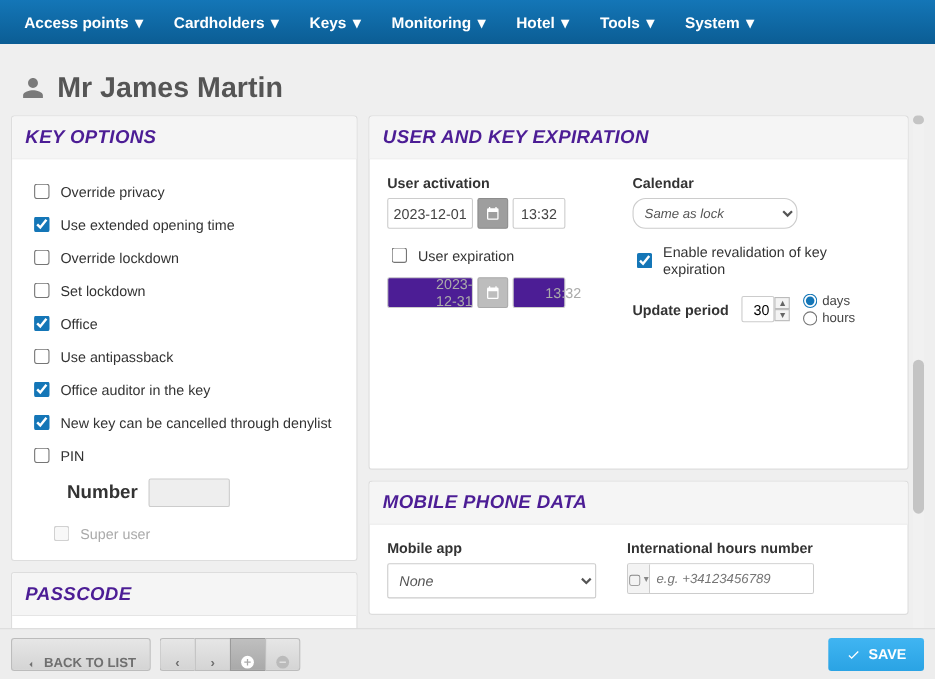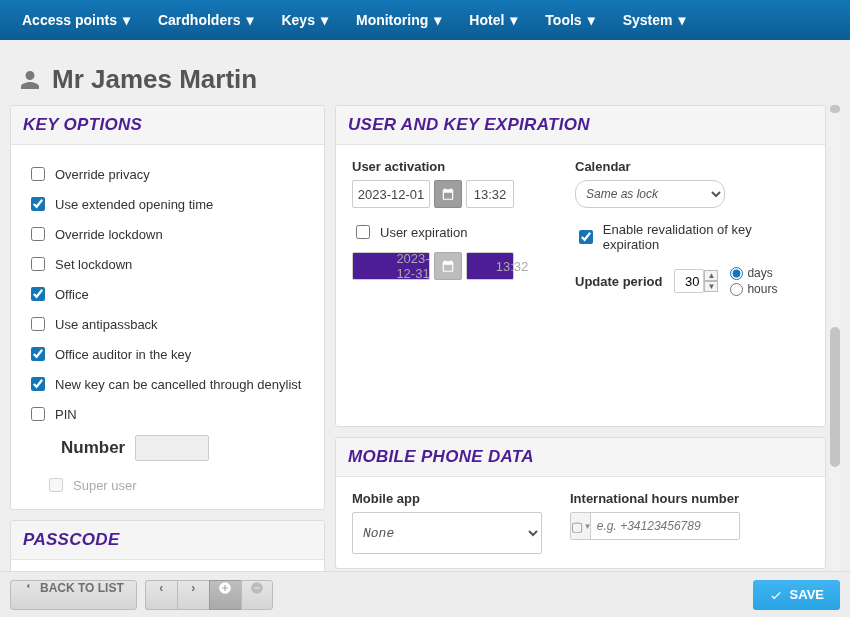--- a/index.html
+++ b/index.html
@@ -60,33 +60,33 @@
   .radio-col label{ display:flex; align-items:center; gap:4px; cursor:pointer;}
   .radio-col input[type=radio]{ accent-color:#1476b7; cursor:pointer; margin:0;}
 
   
   .passcode-body { display:flex; gap:8px; align-items:center; padding:18px 14px 18px 14px;}
   .passcode-display { flex:0 0 128px; height:30px; border:1px solid #ddd; border-radius:3px; background:linear-gradient(#f4f4f4,#eaeaea);}
   .gen-btn { height:30px; padding:0 14px; border:1px solid #c9c9c9; border-radius:3px; background:linear-gradient(#e8e8e8,#d9d9d9); color:#9a9a9a; font-weight:bold; font-size:12px; display:flex; align-items:center; gap:7px; cursor:pointer;}
 
   
   .mobile-grid { display:grid; grid-template-columns: 200px 1fr; column-gap:18px;}
-  .mobile-select{ height:42px; width:190px; border:1px solid #ccc; border-radius:2px; background:#fff; font-style:italic; color:#555; padding:0 6px; font-size:13px; cursor:pointer;font-family:Liberation Mono, monospace;}
+  .mobile-select{ height:32px; width:190px; border:1px solid #ccc; border-radius:2px; background:#fff; font-style:italic; color:#555; padding:0 6px; font-size:13px; cursor:pointer;}
   .phone-group{ display:flex; height:28px; border:1px solid #ccc; border-radius:2px; overflow:hidden; width:170px;}
   .flag-btn{ width:36px; background:#f3f3f3; border-right:1px solid #ccc; display:flex; align-items:center; justify-content:center; cursor:pointer; color:#888;}
   .phone-input{ flex:1; border:none; padding:0 6px; font-size:12px; font-style:italic; color:#999; outline:none;}
 
   
   .scrolltrack{ position:absolute; right:0; top:0; bottom:0; width:10px; background:#f1f1f1;}
   .scrollthumb{ position:absolute; right:0; width:10px; background:#c4c4c4; border-radius:5px;}
 
   
   .footer { position:absolute; left:0; right:0; bottom:0; height:46px; background:#ededed; border-top:1px solid #dcdcdc; display:flex; align-items:center; padding:0 10px; justify-content:space-between;}
   .footer-left { display:flex; gap:8px; align-items:center;}
-  .btn-grey { height:30px; border:1px solid #bcbcbc; border-radius:3px; background:linear-gradient(#e6e6e6,#d4d4d4); color:#6f6f6f; font-weight:bold; font-size:12px; display:flex; align-items:flex-start; gap:7px; padding:0 12px; cursor:pointer;}
+  .btn-grey { height:30px; border:1px solid #bcbcbc; border-radius:3px; background:linear-gradient(#e6e6e6,#d4d4d4); color:#6f6f6f; font-weight:bold; font-size:12px; display:flex; align-items:flex-end; gap:7px; padding:0 12px; cursor:pointer;}
   .btn-icon { width:32px; justify-content:center; padding:0;}
   .btn-icon.darker{ background:linear-gradient(#bfbfbf,#a9a9a9); border-color:#9a9a9a; color:#fff;}
   .btn-group{ display:flex; }
   .btn-group .btn-icon{ border-radius:0; border-right:none;}
   .btn-group .btn-icon:first-child{ border-radius:3px 0 0 3px;}
   .btn-group .btn-icon:last-child{ border-radius:0 3px 3px 0; border-right:1px solid #bcbcbc;}
   .btn-blue{ height:30px; border:none; border-radius:3px; background:linear-gradient(#40b5f2,#2aa3e4); color:#fff; font-weight:bold; font-size:13px; display:flex; align-items:center; gap:7px; padding:0 16px; cursor:pointer;}
 
   svg{ display:block; }
 </style>

